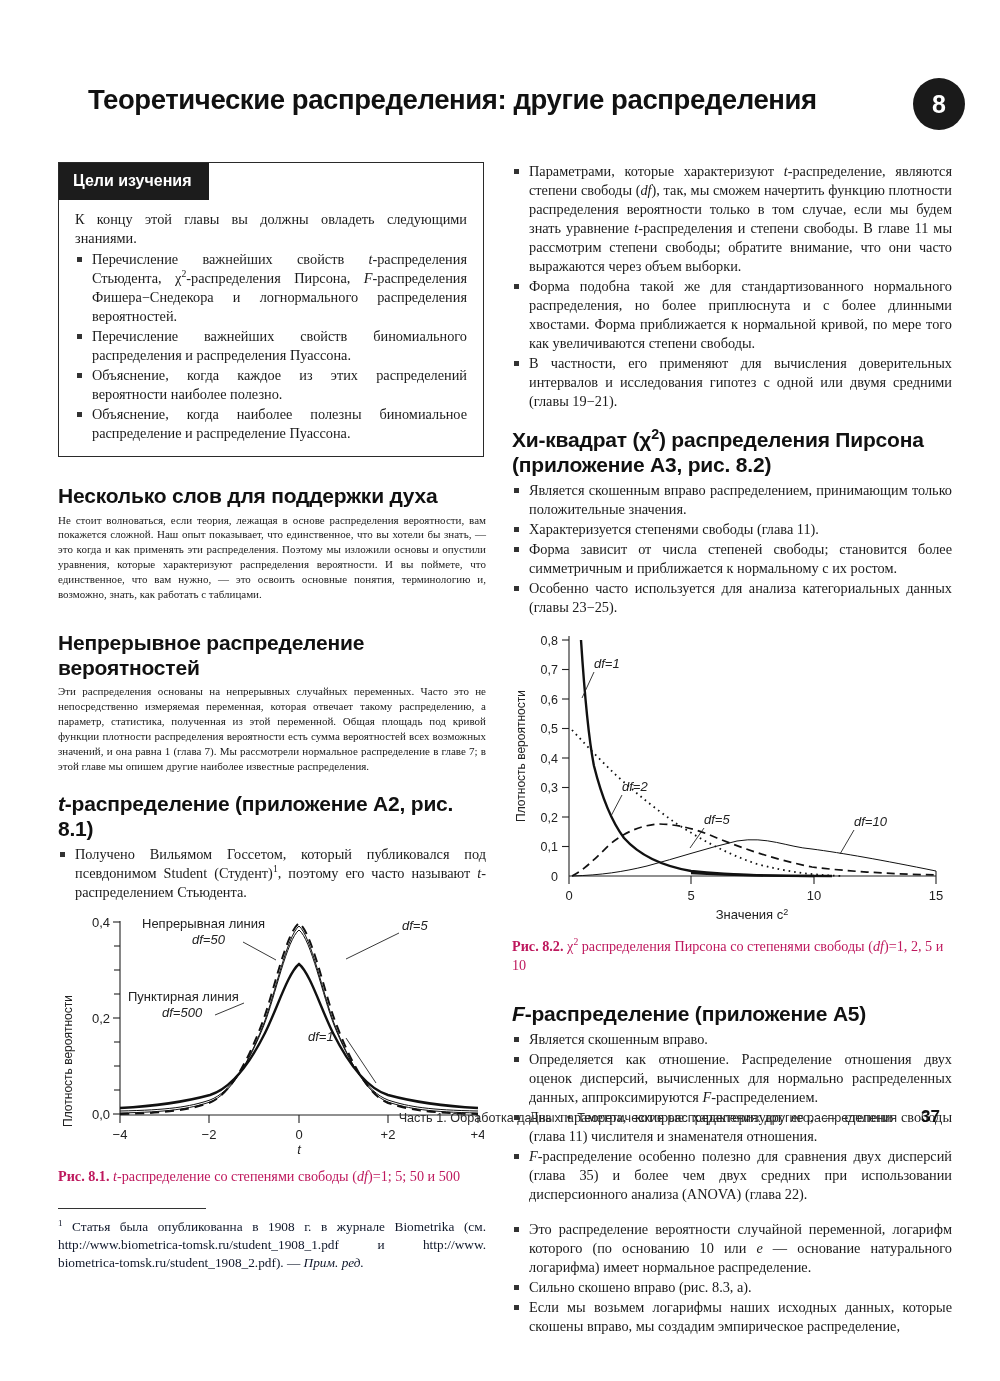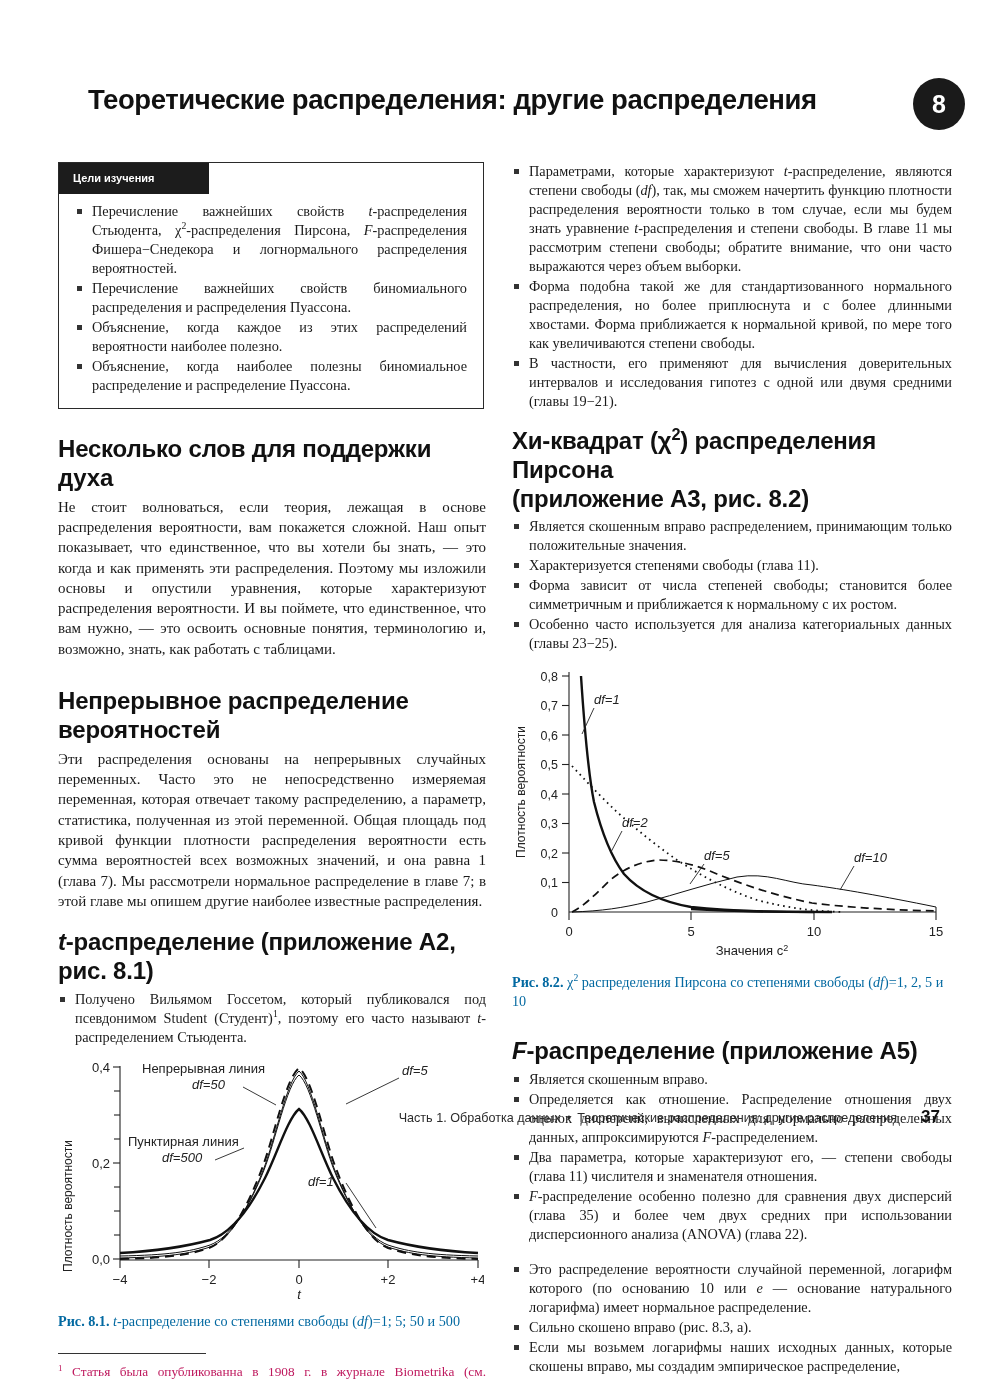--- a/index.html
+++ b/index.html
@@ -51,21 +51,21 @@
     position:relative;
     border:1px solid #2a2a2a;
     width:426px;
     box-sizing:border-box;
     padding:0 0 12px 0;
     background:#fff;
   }
   .obj-tab{
     background:#1c1c1c;color:#fff;
     font-family:"Liberation Sans", sans-serif;
-    font-weight:bold;font-size:11px;
+    font-weight:bold;font-size:16px;
     padding:9px 16px 10px 14px;
     display:inline-block;
     margin:0 0 6px 0;
     min-width:120px;
   }
   .obj-intro{
     font-size:14.3px;line-height:1.34;
     text-align:justify;
     padding:4px 16px 0 16px;
     color:#1a1a1a;
@@ -86,58 +86,58 @@
   ul.obj-list li::before, ul.doc-list li::before{
     content:"";
     position:absolute;left:2px;top:7px;
     width:5px;height:5px;background:#333;
   }
 
   
   h2.sec{
     font-family:"Liberation Sans", sans-serif;
     font-weight:bold;
-    font-size:24px;
+    font-size:21px;
     letter-spacing:-0.2px;
     margin:0 0 4px 0;
     color:#111;
     line-height:1.2;
   }
   h2.sec .ital{font-style:italic;}
   p.body{
-    font-size:15px;
+    font-size:11px;
     line-height:1.355;
     text-align:justify;
     margin:0 0 2px 0;
     color:#1a1a1a;
   }
   ul.doc-list{list-style:none;margin:0;padding:0;}
 
   .sp-lg{height:26px;}
   .sp-md{height:15px;}
   .sp-sm{height:8px;}
 
   b.bold{font-weight:normal;}
   i.it{font-style:italic;}
   sup{font-size:0.68em;vertical-align:super;line-height:0;}
 
   
   .figure{position:relative;}
   .fig-caption{
     font-size:14.2px;line-height:1.33;
-    margin-top:7px;text-align:left;color:#0369a1;
+    margin-top:7px;text-align:left;color:#be185d;
   }
   .fig-caption .fignum{font-weight:bold;}
 
   
   .footnote-rule{
     width:148px;height:1px;background:#333;margin:22px 0 9px 0;
   }
   .footnote{
-    font-size:13.3px;line-height:1.36;text-align:justify;color:#be185d;
+    font-size:13.3px;line-height:1.36;text-align:justify;color:#0f172a;
   }
 
   
   .footer{
     position:absolute;left:60px;right:60px;bottom:28px;
     display:flex;align-items:baseline;justify-content:flex-end;
     font-family:"Liberation Sans", sans-serif;
     font-size:12.6px;color:#2b2b2b;
   }
   .footer .dot{margin:0 6px;}
@@ -154,20 +154,21 @@
 
   <div class="header">
     <div class="chapter-title">Теоретические распределения: другие распределения</div>
     <div class="chapter-badge">8</div>
   </div>
 
   <div class="col-left">
 
     <div class="obj-box">
       <div class="obj-tab">Цели изучения</div>
+      <div class="obj-intro">К концу этой главы вы должны овладеть следующими знаниями.</div>
       <ul class="obj-list">
         <li>Перечисление важнейших свойств <i class="it">t</i>-распределения Стьюдента, χ<sup>2</sup>-распределения Пирсона, <i class="it">F</i>-распределения Фишера−Снедекора и логнормального распределения вероятностей.</li>
         <li>Перечисление важнейших свойств биномиального распределения и распределения Пуассона.</li>
         <li>Объяснение, когда каждое из этих распределений вероятности наиболее полезно.</li>
         <li>Объяснение, когда наиболее полезны биномиальное распределение и распределение Пуассона.</li>
       </ul>
     </div>
 
     <div class="sp-lg"></div>
 

